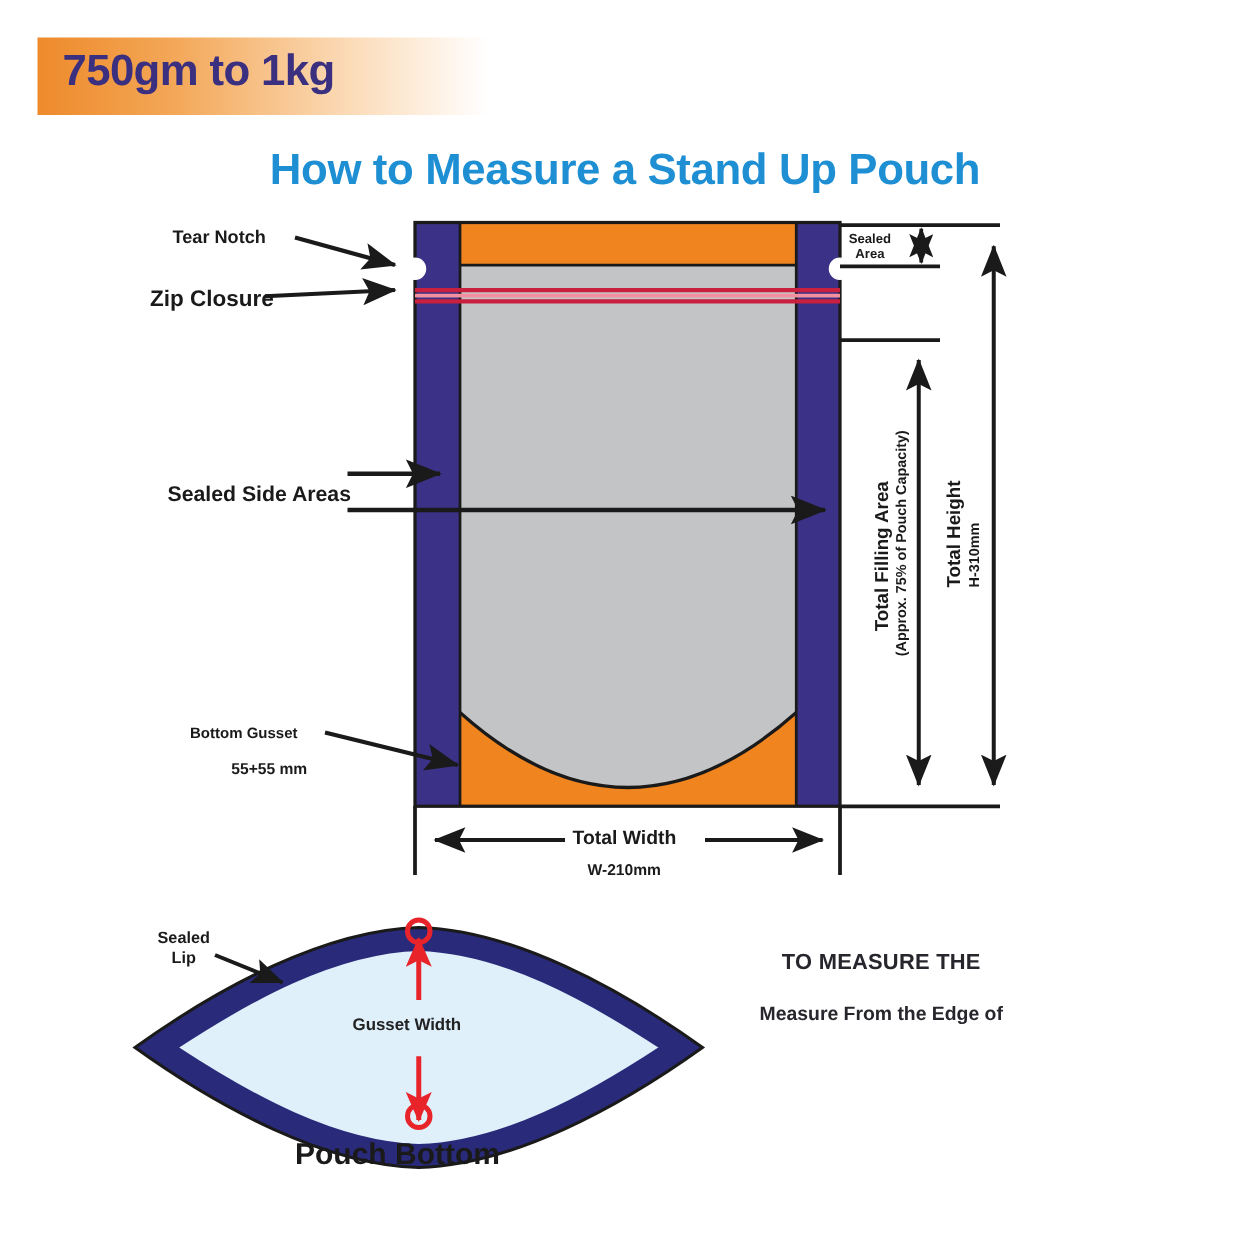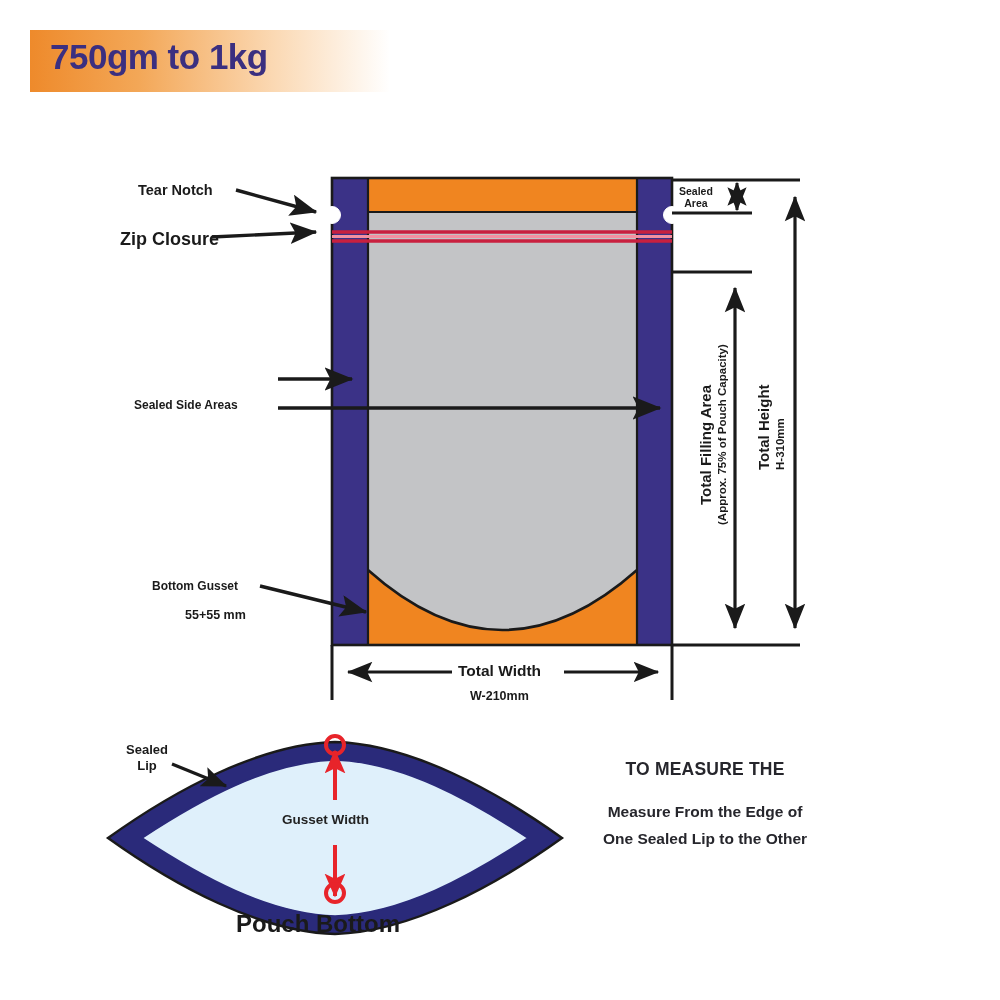--- a/index.html
+++ b/index.html
@@ -61,21 +61,21 @@
   
   .lbl {
     position: absolute;
     color: #1a1a1a;
     font-weight: bold;
     white-space: nowrap;
     line-height: 1.15;
   }
   #label-tear-notch   { left: 138px; top: 182px; font-size: 14.5px; }
   #label-zip-closure  { left: 120px; top: 229px; font-size: 18px; }
-  #label-sealed-sides { left: 134px; top: 399px; font-size: 12px; }
+  #label-sealed-sides { left: 134px; top: 386px; font-size: 17px; }
   #label-bottom-gusset{ left: 152px; top: 580px; font-size: 12px; }
   #label-gusset-dim   { left: 185px; top: 608px; font-size: 12.5px; }
 
   #label-sealed-area {
     left: 676px; top: 184px;
     font-size: 10.5px;
     text-align: center;
     background: #ffffff;
     padding: 1px 3px;
   }
@@ -153,20 +153,21 @@
 </style>
 </head>
 <body>
 
 <div id="page">
 
   <div id="weight-badge">
     <div class="badge-text">750gm to 1kg</div>
   </div>
 
+  <div id="page-title">How to Measure a Stand Up Pouch</div>
 
   <svg id="diagram-svg" width="1000" height="1000" viewBox="0 0 1000 1000">
     <defs>
       <marker id="ah" markerWidth="9" markerHeight="9" refX="7.6" refY="3.2" orient="auto" markerUnits="strokeWidth">
         <path d="M0,0 L8,3.2 L0,6.4 L1.6,3.2 z" fill="#1a1a1a"></path>
       </marker>
       <marker id="ah-start" markerWidth="9" markerHeight="9" refX="0.4" refY="3.2" orient="auto" markerUnits="strokeWidth">
         <path d="M8,0 L0,3.2 L8,6.4 L6.4,3.2 z" fill="#1a1a1a"></path>
       </marker>
       <marker id="ah-red" markerWidth="7" markerHeight="7" refX="5.6" refY="2.6" orient="auto" markerUnits="strokeWidth">
@@ -287,17 +288,16 @@
 
   <div class="lbl" id="label-gusset-width">Gusset Width</div>
   <div class="lbl" id="label-pouch-bottom">Pouch Bottom</div>
 
   <div id="measure-block">
     <div class="mb-head">
       <div>TO MEASURE THE</div>
     </div>
     <div class="mb-body">
       <div>Measure From the Edge of</div>
-      <div>One Sealed Lip to the Other</div>
     </div>
   </div>
 
 </div>
 
 </body></html>

